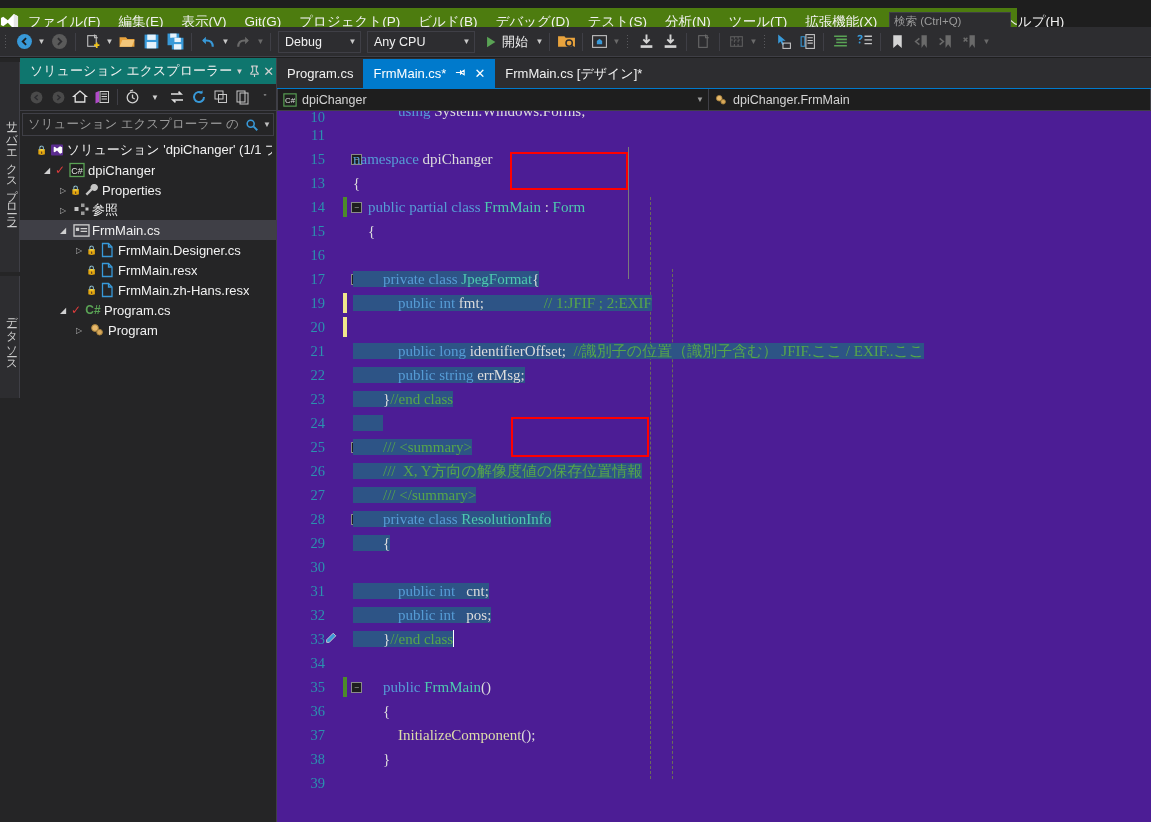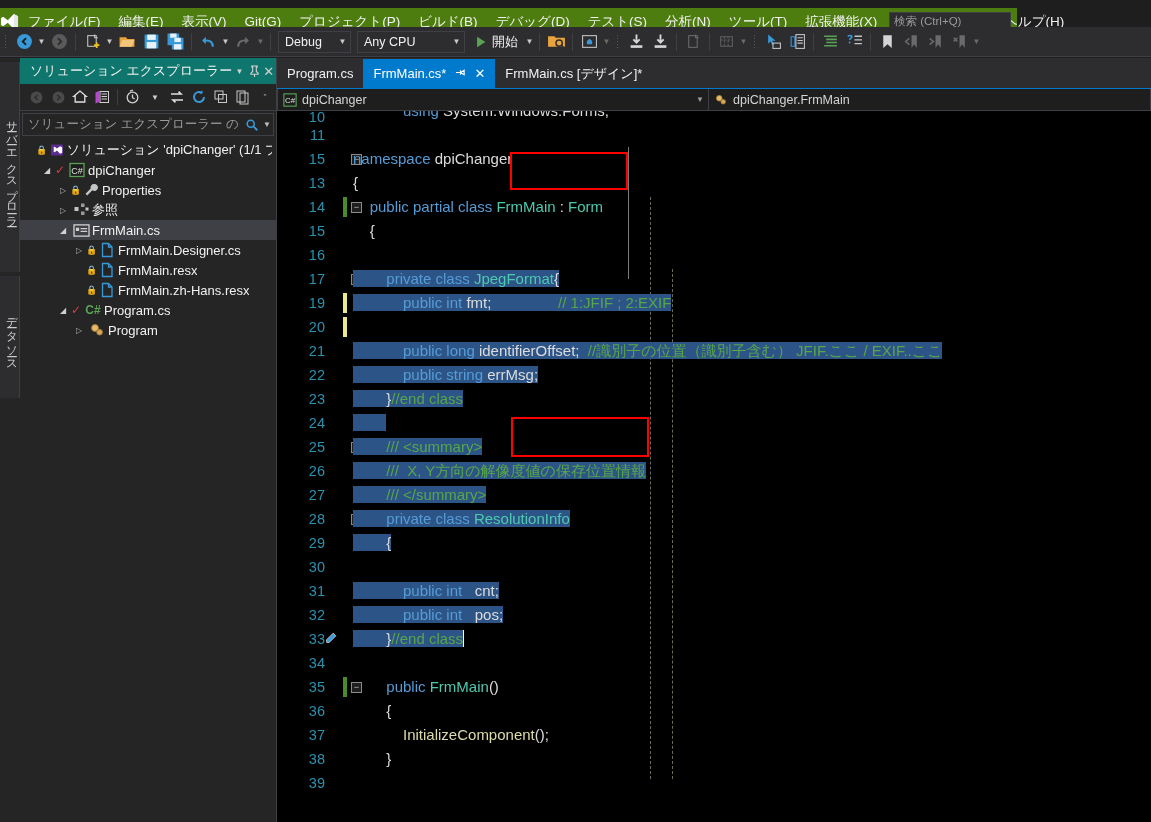--- a/index.html
+++ b/index.html
@@ -128,22 +128,22 @@
     display:flex; align-items:center; border: 1px solid #3f3f46; border-top:none;
     background: #1e1e1e; font-size: 12.5px; color: #d4d4d4; padding-left: 5px;
   }
   .navcell .nv { flex:1; white-space: nowrap; }
   .navcell .nc { width: 16px; text-align:center; font-size: 8px; color: #9a9a9a; }
   .nav-left { width: 432px; }
   .nav-right { flex: 1; border-left: none; }
 
   
   .code {
-    position: relative; height: 711px; overflow: hidden; background: #000000;
-    font-family: Liberation Sans, sans-serif;
+    position: relative; height: 711px; overflow: hidden; background: #4c1d95;
+    font-family: Liberation Serif, serif;
   }
   .cline { position: relative; height: 24px; white-space: pre; }
   .lnum {
     position: absolute; left: 0; width: 48px; text-align: right;
     font-size: 14.5px; color: #2b91af; line-height: 24px;
   }
   .chg { position: absolute; left: 66px; width: 4px; top: 2px; height: 20px; }
   .chg.green { background: #4c8b2b; }
   .chg.yellow { background: #f0e68c; }
   .fold {
@@ -261,21 +261,21 @@
     <div class="tb-caret">▼</div>
     <div class="tb-btn">
       <svg width="18" height="17" viewBox="0 0 16 16">
           <path d="M3.5 13c0-4 2.6-6 6-6h3" stroke="#6a6a6a" stroke-width="2" fill="none"></path>
           <path d="M10 3.5 13.5 7 10 10.5z" fill="#6a6a6a"></path>
         </svg>
     </div>
     <div class="tb-caret dim">▼</div>
     <div class="tb-sep"></div>
 
-    <div class="combo" style="width:73px;">
+    <div class="combo" style="width:83px;">
       <span class="cv">Debug</span>
       <span class="cc">▼</span>
     </div>
     <div class="combo" style="width:108px;">
       <span class="cv">Any CPU</span>
       <span class="cc">▼</span>
     </div>
 
     <div class="tb-btn" style="margin-left:4px;text-align:right;">
       <svg width="14" height="14" viewBox="0 0 16 16">

